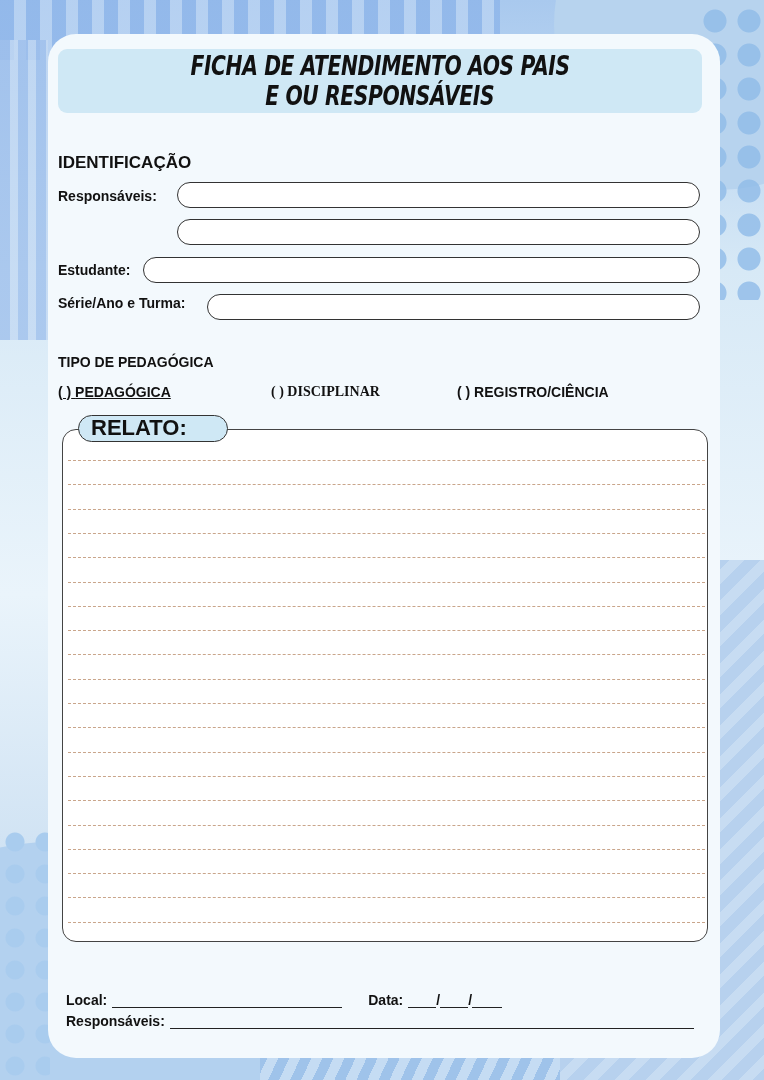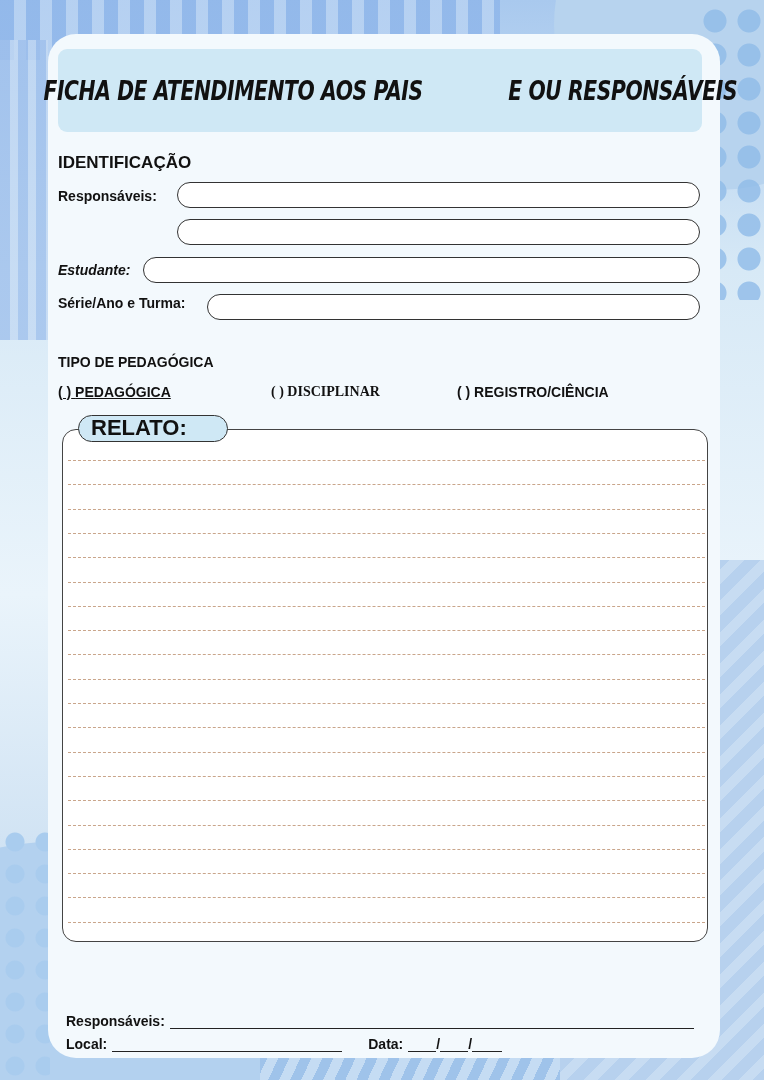--- a/index.html
+++ b/index.html
@@ -52,23 +52,23 @@
     position:absolute; left:260px; bottom:0; width:300px; height:30px;
     background:repeating-linear-gradient(115deg,#9fc3ea 0 10px,#c5dcf3 10px 20px);
   }
 
   
   .card {
     position:absolute; left:48px; top:34px; width:672px; height:1024px;
     background:#f3f9fd; border-radius:28px;
   }
   .header-box {
-    position:absolute; left:10px; top:15px; width:644px; height:83px;
+    position:absolute; left:10px; top:15px; width:644px; height:64px;
     background:#cfe8f5; border-radius:9px;
-    display:flex; flex-direction:row; align-items:center; justify-content:center;
+    display:flex; flex-direction:column; align-items:center; justify-content:center;
   }
   .title-line {
     font-family:"DejaVu Sans", sans-serif; font-weight:bold; font-style:italic;
     font-size:26px; line-height:30px; color:#111; letter-spacing:-0.5px;
     transform:scaleX(0.78); white-space:nowrap;
   }
 
   .section-title {
     position:absolute; font-weight:bold; color:#111;
   }
@@ -121,21 +121,21 @@
     <div class="title-line">FICHA DE ATENDIMENTO AOS PAIS</div>
     <div class="title-line">E OU RESPONSÁVEIS</div>
   </div>
 
   <div class="section-title" style="left:10px;top:119px;font-size:17px;">IDENTIFICAÇÃO</div>
 
   <div class="lbl" style="left:10px;top:154px;">Responsáveis:</div>
   <div class="pill" style="left:129px;top:148px;width:523px;"></div>
   <div class="pill" style="left:129px;top:185px;width:523px;"></div>
 
-  <div class="lbl" style="left:10px;top:228px;font-style:italic;">Estudante:</div>
+  <div class="lbl" style="left:10px;top:228px;">Estudante:</div>
   <div class="pill" style="left:95px;top:223px;width:557px;"></div>
 
   <div class="lbl" style="left:10px;top:261px;">Série/Ano e Turma:</div>
   <div class="pill" style="left:159px;top:260px;width:493px;"></div>
 
   <div class="section-title" style="left:10px;top:320px;font-size:14px;">TIPO DE PEDAGÓGICA</div>
 
   <div class="opt" style="left:10px;top:350px;text-decoration:underline;">
     <span>(   )</span>
     <span>PEDAGÓGICA</span>
@@ -170,21 +170,21 @@
       <div class="rule" style="top: 443.1px; border-top-color: rgb(201, 165, 139);"></div>
       <div class="rule" style="top: 467.4px; border-top-color: rgb(201, 165, 139);"></div>
       <div class="rule" style="top: 491.7px; border-top-color: rgb(201, 165, 139);"></div>
     </div>
   <div class="relato-tab">RELATO:</div>
 
   <div class="sig" style="top:979px;">
     <span>Responsáveis:</span>
     <span class="line" style="width:524px;"></span>
   </div>
-  <div class="sig" style="top:1002px;">
+  <div class="sig" style="top:958px;">
     <span>Local:</span>
     <span class="line" style="width:230px;"></span>
     <span style="margin-left:26px;">Data:</span>
     <span class="line" style="width:28px;"></span>
     <span>/</span>
     <span class="line" style="width:28px;margin-left:0;"></span>
     <span>/</span>
     <span class="line" style="width:30px;margin-left:0;"></span>
   </div>
 

